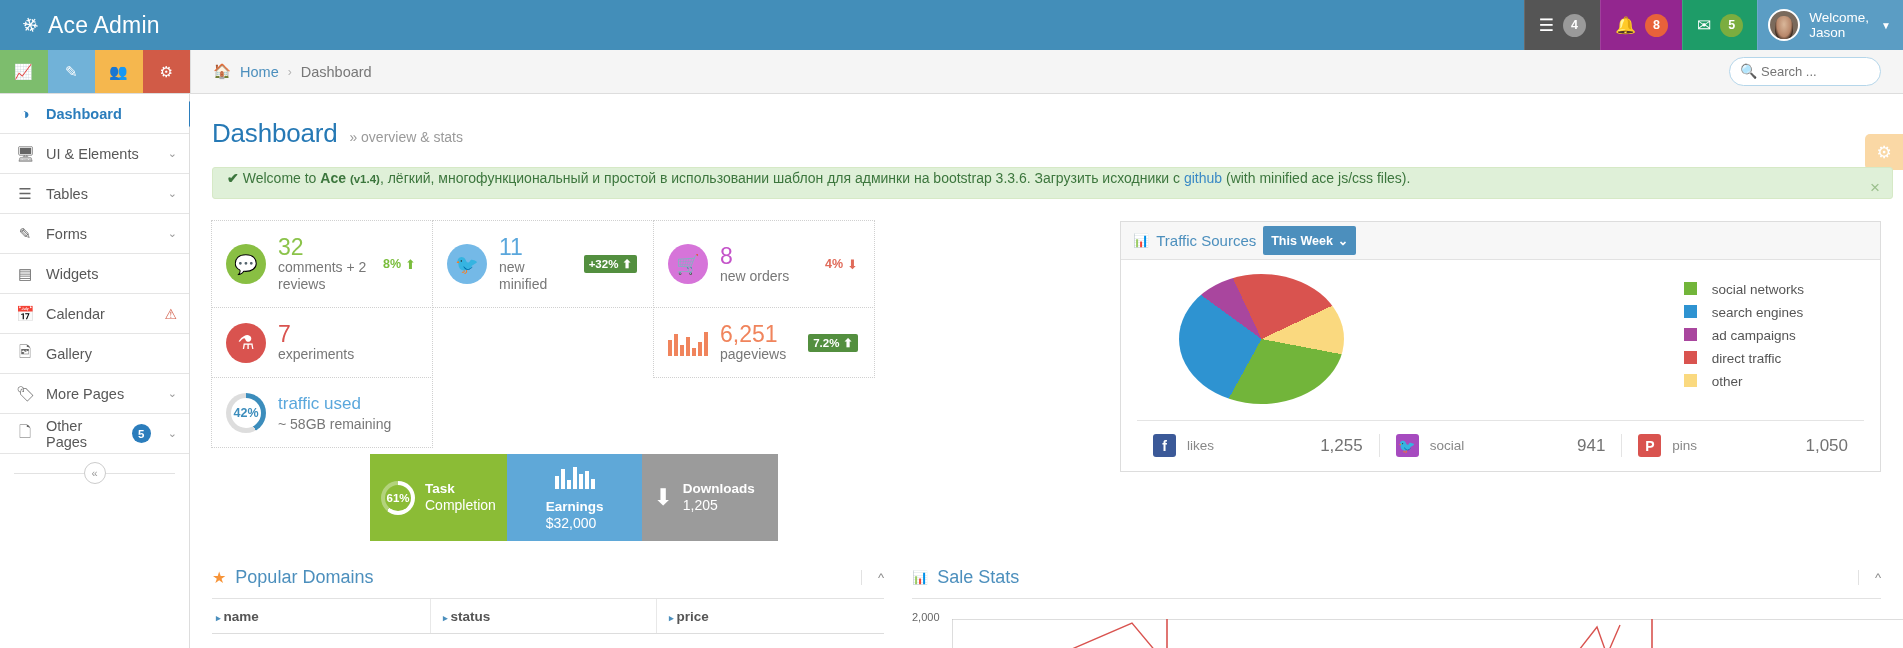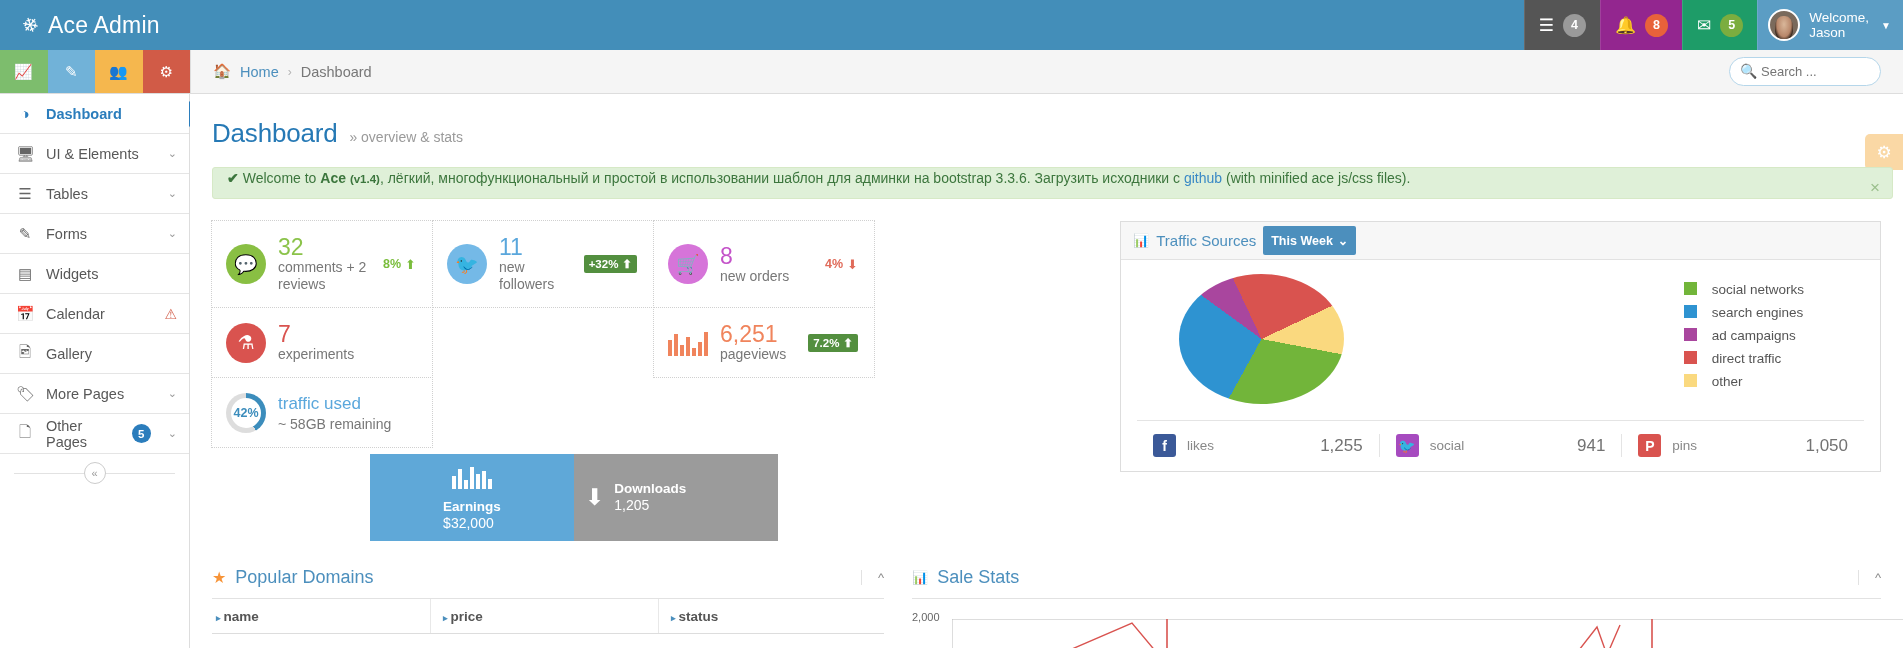--- a/index.html
+++ b/index.html
@@ -418,21 +418,21 @@
             <div class="ibox-right">
               <span class="pct-plain up">8%</span>
               <span class="arrow up">⬆</span>
             </div>
           </div>
 
           <div class="ibox w1">
             <div class="ic-circle ic-blue">🐦</div>
             <div class="ibox-body">
               <div class="ibox-num blue">11</div>
-              <div class="ibox-txt">new followers</div>
+              <div class="ibox-txt">new minified</div>
             </div>
             <div class="ibox-right">
               <span class="pct-badge">
                 <span>+32%</span>
                 <span>⬆</span>
               </span>
             </div>
           </div>
 
           <div class="ibox w1">
@@ -485,20 +485,29 @@
             </div>
             <div class="ibox-body">
               <div class="ibox-num blue" style="font-size:17px">traffic used</div>
               <div class="ibox-txt">~ 58GB remaining</div>
             </div>
           </div>
 
         </div>
 
         <div class="tiles">
+          <div class="tile green">
+            <div class="donut-w">
+              <span>61%</span>
+            </div>
+            <div>
+              <div class="tile-l1">Task</div>
+              <div class="tile-l2">Completion</div>
+            </div>
+          </div>
           <div class="tile blue">
             <div class="barsicon white">
               <i style="height:13px"></i>
                 <i style="height:20px"></i>
                 <i style="height:9px"></i>
                 <i style="height:22px"></i>
                 <i style="height:15px"></i>
                 <i style="height:18px"></i>
                 <i style="height:10px"></i>
             </div>
@@ -582,25 +591,25 @@
       <div class="bw" style="max-width:672px">
         <div class="bw-head">
           <span class="bw-star">★</span>
           <span class="bw-title">Popular Domains</span>
           <span class="bw-chev">^</span>
         </div>
         <div class="thead">
           <div class="th" style="width:218px">
             <span class="sortdot">▸</span><span>name</span>
           </div>
+          <div class="th" style="flex:1">
+            <span class="sortdot">▸</span><span>status</span>
+          </div>
           <div class="th" style="width:228px">
             <span class="sortdot">▸</span><span>price</span>
-          </div>
-          <div class="th" style="flex:1">
-            <span class="sortdot">▸</span><span>status</span>
           </div>
         </div>
       </div>
 
       <div class="bw">
         <div class="bw-head">
           <span class="bw-star" style="color:#4C8FBD;font-size:13px">📊</span>
           <span class="bw-title">Sale Stats</span>
           <span class="bw-chev">^</span>
         </div>

